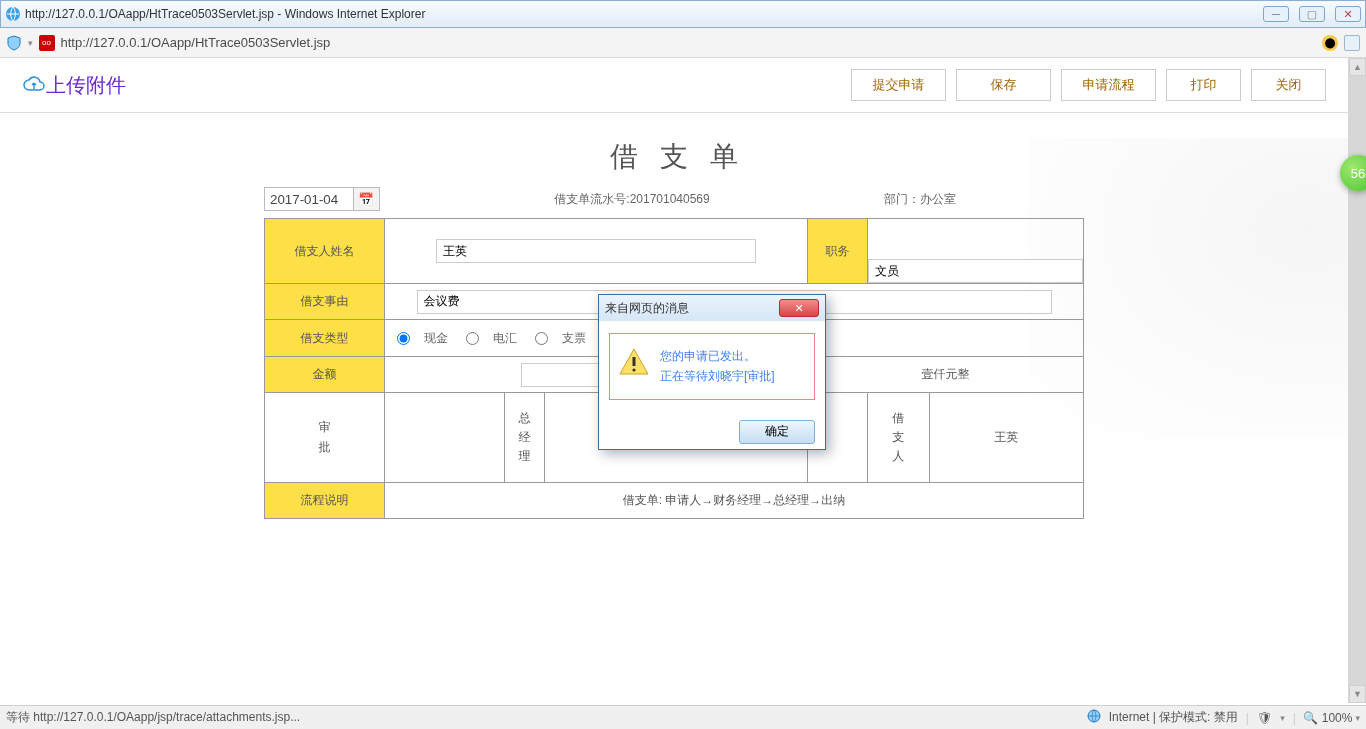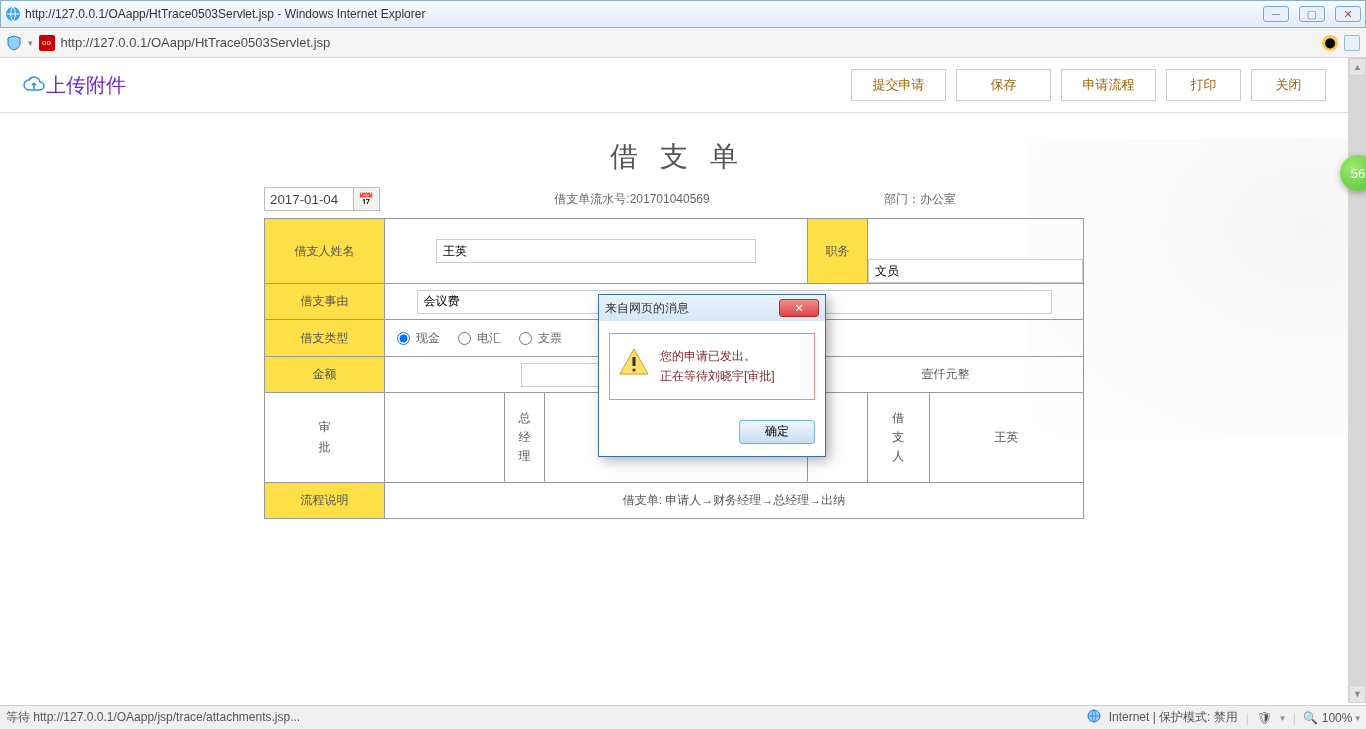--- a/index.html
+++ b/index.html
@@ -41,21 +41,21 @@
 .frow1 .serial{flex:1;text-align:center}
 .frow1 .dept{width:200px;text-align:left}
 
 table.ft{width:100%;border-collapse:collapse}
 table.ft td{border:1px solid #999;padding:0;font-size:12px;color:#555;vertical-align:middle;text-align:center}
 .vcol div{writing-mode:horizontal-tb;line-height:1.6}
 .lblcell{background:#fde047;width:120px;height:36px}
 .valcell{padding:4px 6px;text-align:left}
 .tinput{width:98%;height:24px;border:1px solid #ccc;padding:0 6px;font-size:12px}
 .rgroup{display:flex;gap:18px;padding-left:12px;align-items:center;height:36px}
-.rgroup label{display:flex;align-items:center;gap:6px;color:#666}
+.rgroup label{display:flex;align-items:center;gap:14px;color:#666}
 .amtcell{width:320px}
 .signrow td{height:90px}
 .flowcell{text-align:left;padding:0 12px;height:36px;color:#888}
 
 
 .vscroll{position:absolute;top:58px;right:0;width:18px;bottom:26px;background:#efefef;border-left:1px solid #d7d7d7;display:flex;flex-direction:column}
 .vscroll .arr{height:18px;background:#e5e5e5;border:1px solid #cfcfcf;color:#888;display:flex;align-items:center;justify-content:center;font-size:9px}
 .vscroll .thumb{flex:1;margin:0;background:#d7d7d7}
 
 
@@ -68,22 +68,22 @@
 
 .badge56{position:absolute;right:-10px;top:155px;width:36px;height:36px;border-radius:50%;background:radial-gradient(circle at 35% 35%,#9fe870,#4bc42e);color:#fff;display:flex;align-items:center;justify-content:center;font-size:13px;box-shadow:0 2px 6px rgba(0,0,0,.3)}
 
 
 .modal{position:absolute;left:598px;top:294px;width:228px;background:#fff;border:1px solid #3a6ea5;box-shadow:4px 4px 12px rgba(0,0,0,.3);z-index:50}
 .modal .mtitle{height:26px;background:linear-gradient(#eaf3fb,#d5e6f6);display:flex;align-items:center;padding:0 6px;font-size:12px;color:#333}
 .modal .mtitle .mclose{margin-left:auto;width:40px;height:18px;background:linear-gradient(#f08f8f,#d44);border:1px solid #b03030;border-radius:3px;color:#fff;display:flex;align-items:center;justify-content:center;font-size:11px;cursor:pointer}
 .modal .mbody{padding:12px 10px}
 .modal .msgbox{border:1px solid #e88;padding:12px 8px;display:flex;gap:10px}
 .modal .warnicon{width:32px;height:32px;flex-shrink:0}
-.modal .msgtxt{font-size:12px;line-height:1.7;color:#7f1d1d}
-.modal .mbtns{padding:8px 10px 12px;text-align:right}
+.modal .msgtxt{font-size:12px;line-height:1.7;color:#3b82f6}
+.modal .mbtns{padding:8px 10px 5px;text-align:right}
 .modal .ok{width:76px;height:24px;background:linear-gradient(#eef6fd,#c5def3);border:1px solid #7faed8;border-radius:3px;font-size:12px;cursor:pointer}
 </style>
 </head>
 <body>
 
 <div class="window-frame">
 
   <div class="ie-title">
     <span class="ie-icon">
       <svg viewBox="0 0 16 16">

